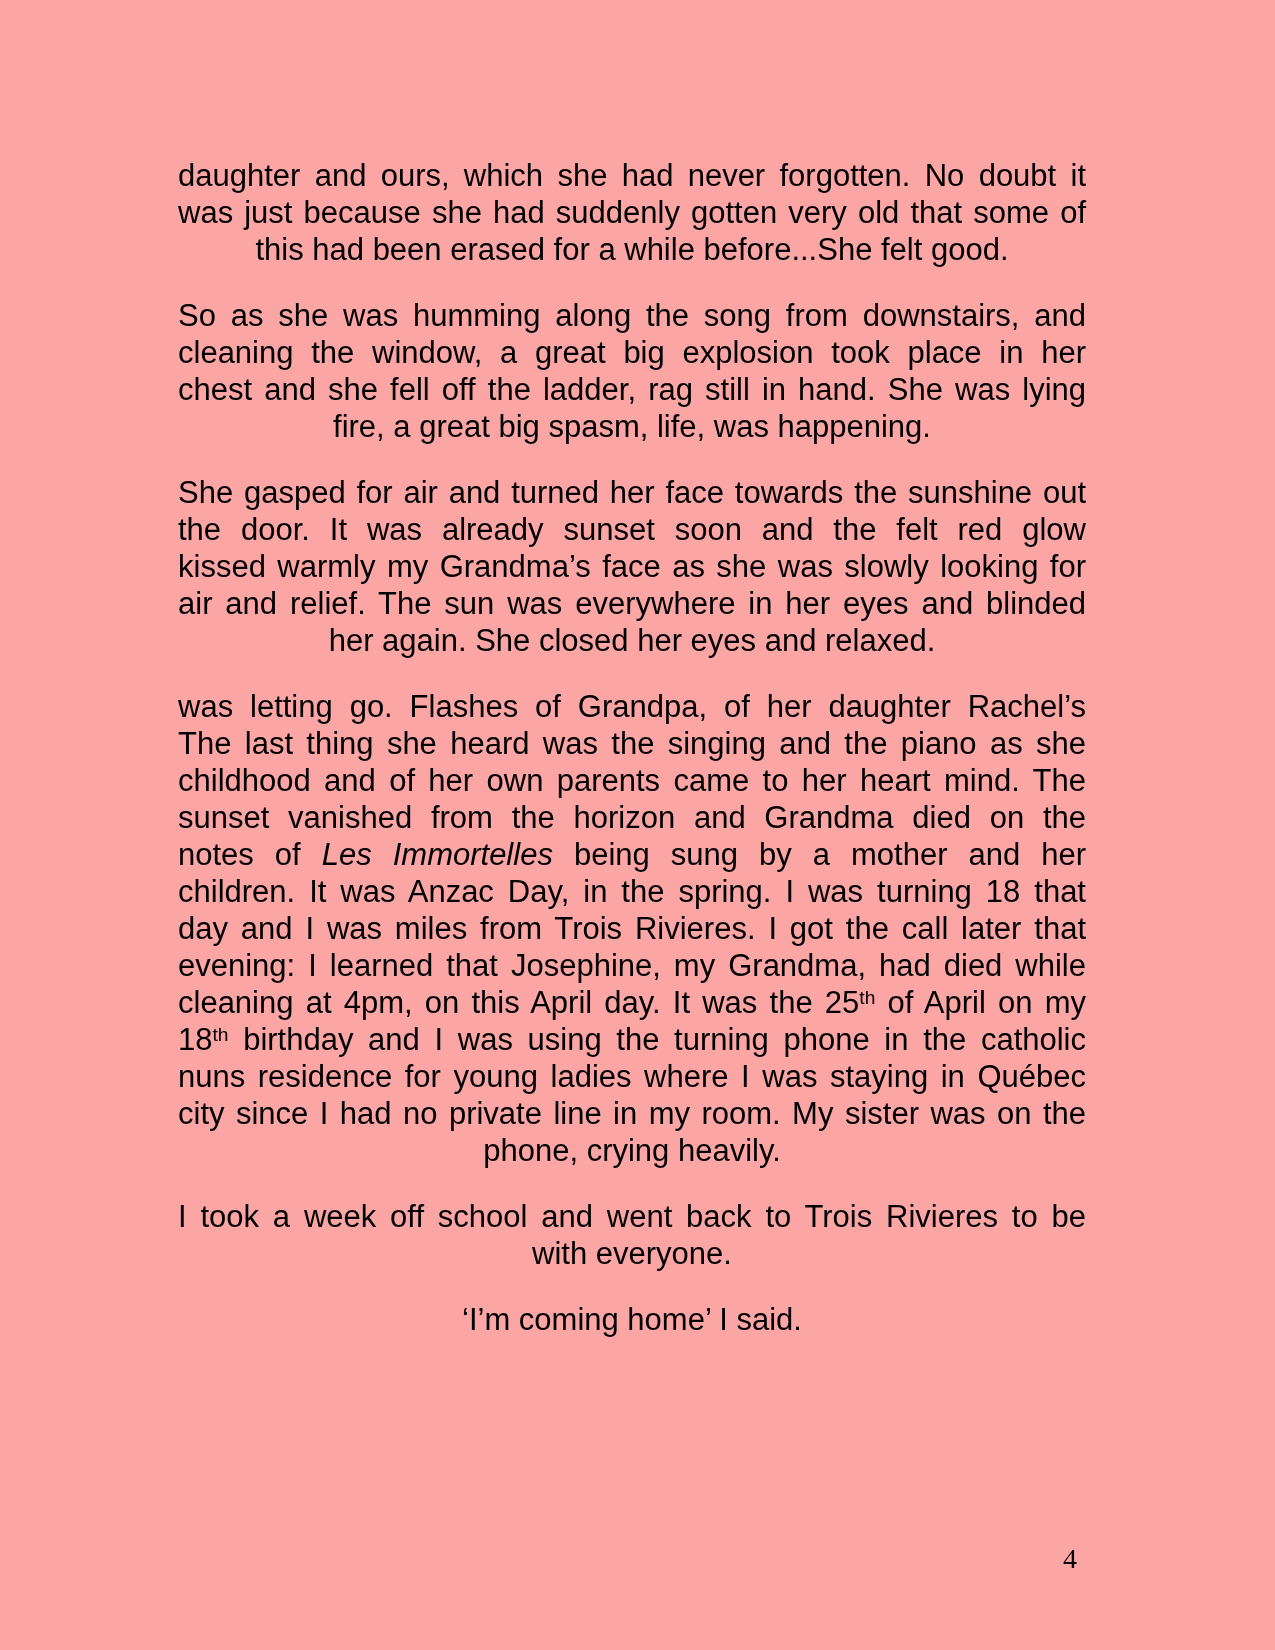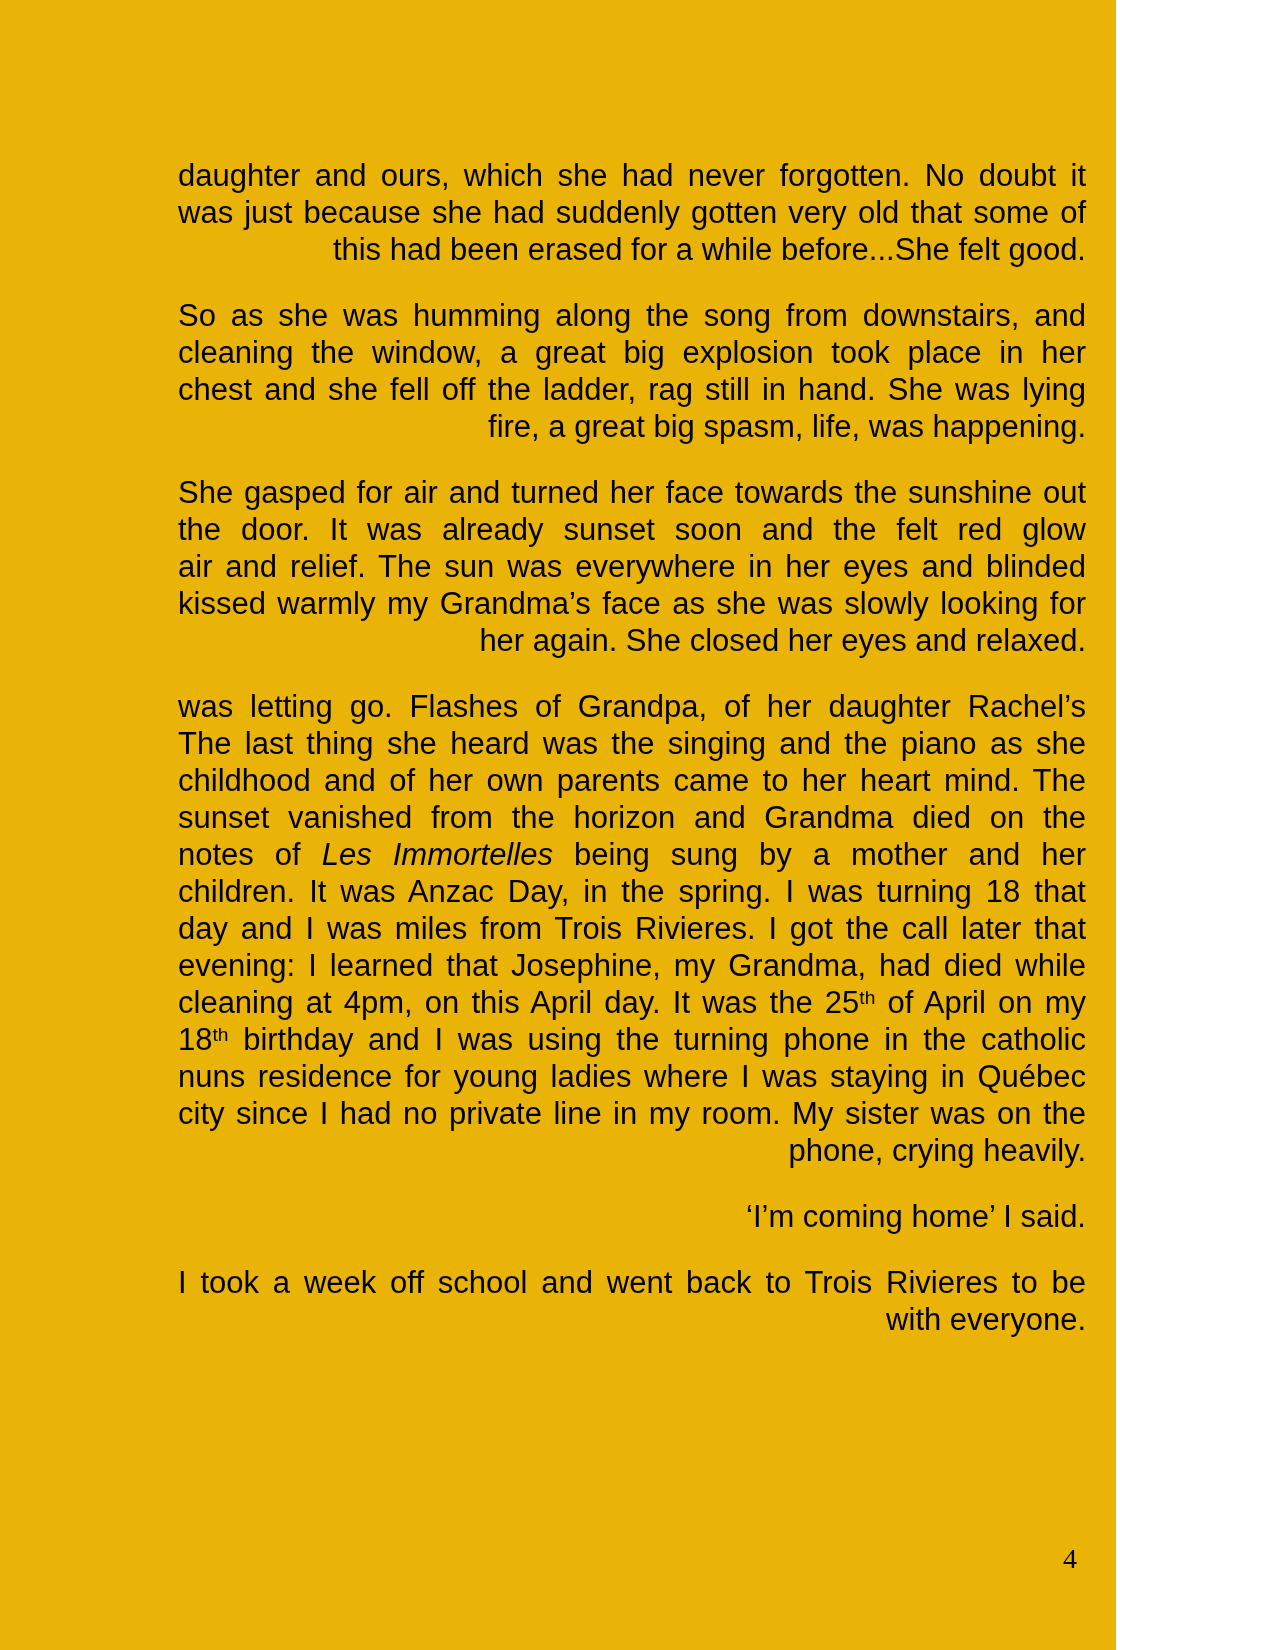--- a/index.html
+++ b/index.html
@@ -1,37 +1,37 @@
 <!DOCTYPE html>
 <html><head>
 <meta charset="utf-8">
 <style>
   html, body { margin: 0; padding: 0; }
   .page {
     position: relative;
-    width: 1116px;
+    width: 1275px;
     height: 1650px;
-    background: #eab308;
+    background: #fca5a5;
     overflow: hidden;
     font-family: "Liberation Sans", sans-serif;
     color: #000000;
     text-decoration: underline;
   }
   .text-block {
     position: absolute;
     left: 178px;
     top: 157px;
     width: 908px;
     font-size: 31px;
     line-height: 37px;
     letter-spacing: 0;
   }
   .paragraph { margin: 0 0 29px 0; }
   .paragraph:last-child { margin-bottom: 0; }
-  .line { text-align: right; white-space: normal; }
+  .line { text-align: center; white-space: normal; }
   .line.j { text-align: justify; text-align-last: justify; }
   .it { font-style: italic; }
   .sup {
     font-size: 0.62em;
     position: relative;
     top: -0.45em;
     line-height: 0;
   }
   .page-number {
     position: absolute;
@@ -57,41 +57,41 @@
       </div>
       <div class="paragraph">
         <div class="line j"><span>So as she was humming along the song from downstairs, and</span></div>
         <div class="line j"><span>cleaning the window, a great big explosion took place in her</span></div>
         <div class="line j"><span>chest and she fell off the ladder, rag still in hand. She was lying</span></div>
         <div class="line"><span>fire, a great big spasm, life, was happening.</span></div>
       </div>
       <div class="paragraph">
         <div class="line j"><span>She gasped for air and turned her face towards the sunshine out</span></div>
         <div class="line j"><span>the door. It was already sunset soon and the felt red glow</span></div>
+        <div class="line j"><span>kissed warmly my Grandma’s face as she was slowly looking for</span></div>
         <div class="line j"><span>air and relief. The sun was everywhere in her eyes and blinded</span></div>
-        <div class="line j"><span>kissed warmly my Grandma’s face as she was slowly looking for</span></div>
         <div class="line"><span>her again. She closed her eyes and relaxed.</span></div>
       </div>
       <div class="paragraph">
         <div class="line j"><span>was letting go. Flashes of Grandpa, of her daughter Rachel’s</span></div>
         <div class="line j"><span>The last thing she heard was the singing and the piano as she</span></div>
         <div class="line j"><span>childhood and of her own parents came to her heart mind. The</span></div>
         <div class="line j"><span>sunset vanished from the horizon and Grandma died on the</span></div>
         <div class="line j"><span>notes of </span><span class="it">Les Immortelles</span><span> being sung by a mother and her</span></div>
         <div class="line j"><span>children. It was Anzac Day, in the spring. I was turning 18 that</span></div>
         <div class="line j"><span>day and I was miles from Trois Rivieres. I got the call later that</span></div>
         <div class="line j"><span>evening: I learned that Josephine, my Grandma, had died while</span></div>
         <div class="line j"><span>cleaning at 4pm, on this April day. It was the 25</span><span class="sup">th</span><span> of April on my</span></div>
         <div class="line j"><span>18</span><span class="sup">th</span><span> birthday and I was using the turning phone in the catholic</span></div>
         <div class="line j"><span>nuns residence for young ladies where I was staying in Québec</span></div>
         <div class="line j"><span>city since I had no private line in my room. My sister was on the</span></div>
         <div class="line"><span>phone, crying heavily.</span></div>
       </div>
       <div class="paragraph">
-        <div class="line"><span>‘I’m coming home’ I said.</span></div>
+        <div class="line j"><span>I took a week off school and went back to Trois Rivieres to be</span></div>
+        <div class="line"><span>with everyone.</span></div>
       </div>
       <div class="paragraph">
-        <div class="line j"><span>I took a week off school and went back to Trois Rivieres to be</span></div>
-        <div class="line"><span>with everyone.</span></div>
+        <div class="line"><span>‘I’m coming home’ I said.</span></div>
       </div>
     </div>
   <div class="page-number">4</div>
 </div>
 
 </body></html>

